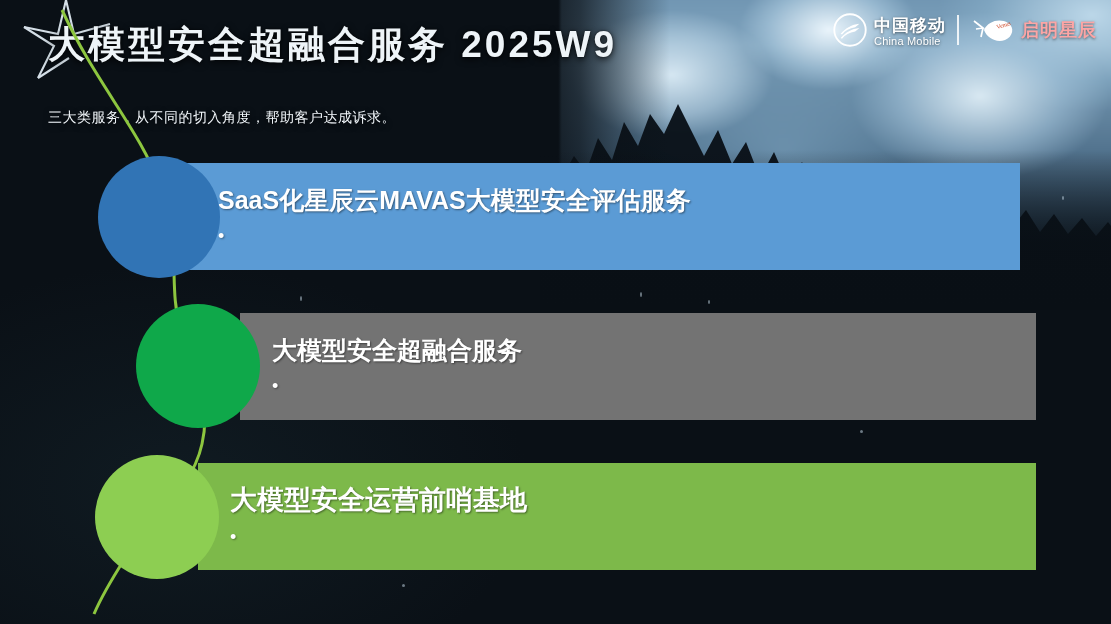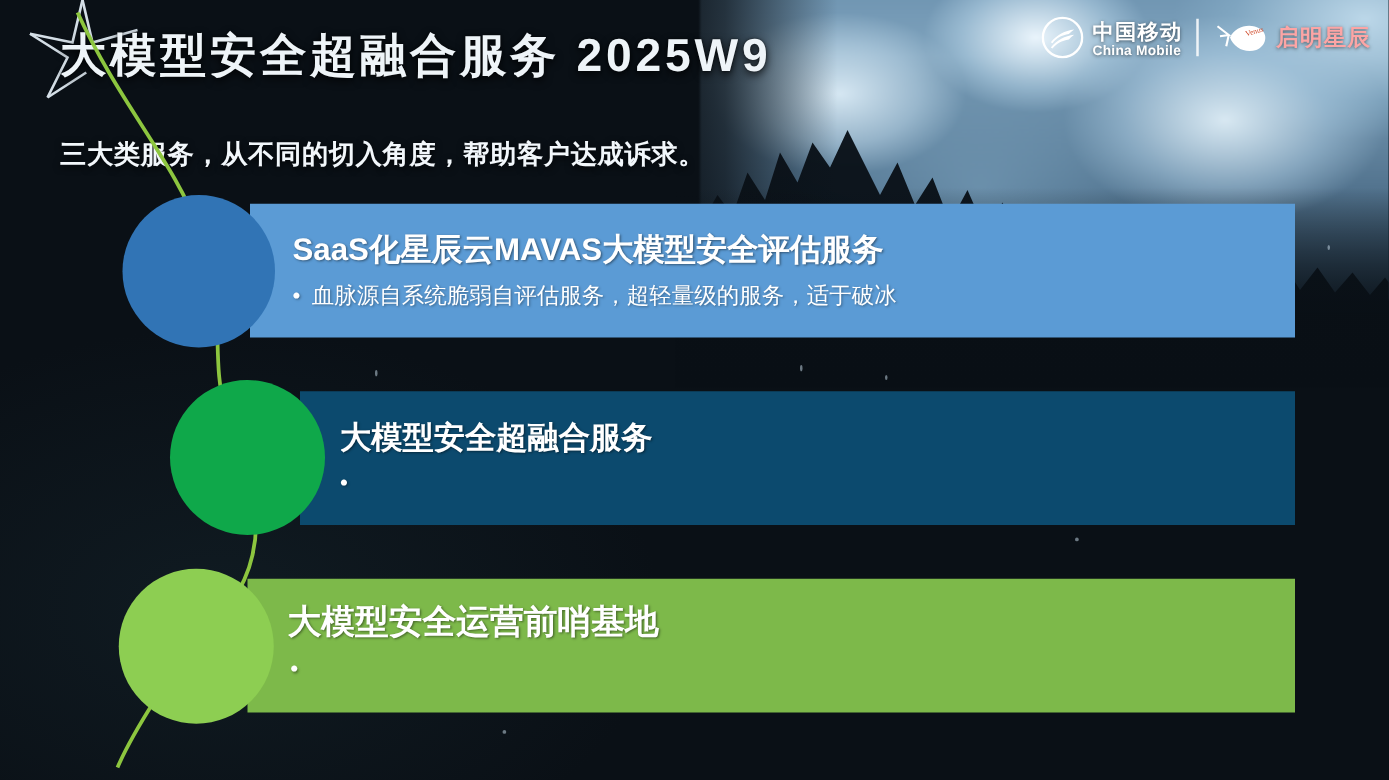--- a/index.html
+++ b/index.html
@@ -55,35 +55,35 @@
   
   .slide-title{
     position:absolute;left:48px;top:20px;
     font-size:37px;font-weight:700;letter-spacing:3px;
     color:#eef4f8;
     text-shadow:0 2px 7px rgba(0,0,0,.85), 0 0 2px rgba(0,0,0,.6);
     white-space:nowrap;
   }
   .slide-subtitle{
     position:absolute;left:48px;top:109px;
-    font-size:21px;font-weight:700;letter-spacing:.5px;
+    font-size:14px;font-weight:400;letter-spacing:.5px;
     color:#f2f7fb;
     text-shadow:0 2px 6px rgba(0,0,0,.9);
     white-space:nowrap;
   }
 
   
   .logo-bar{position:absolute;right:14px;top:10px;height:40px;display:flex;align-items:center;gap:11px;}
   .logo-cm{display:flex;align-items:flex-end;gap:7px;}
   .logo-cm .mark{width:34px;height:34px;flex:0 0 auto;}
   .logo-cm .mark svg{display:block;width:100%;height:100%;}
   .logo-cm .txt{display:flex;flex-direction:column;line-height:1;color:#ffffff;
     text-shadow:0 1px 3px rgba(0,0,0,.55);}
   .logo-cm .txt .cn{font-size:17px;font-weight:700;letter-spacing:1px;}
-  .logo-cm .txt .en{font-size:11px;font-weight:700;letter-spacing:.2px;margin-top:2px;}
+  .logo-cm .txt .en{font-size:11px;font-weight:400;letter-spacing:.2px;margin-top:2px;}
   .logo-sep{width:2px;height:30px;background:rgba(255,255,255,.85);}
   .logo-vt{display:flex;align-items:center;gap:5px;}
   .logo-vt .mark{width:46px;height:30px;flex:0 0 auto;}
   .logo-vt .mark svg{display:block;width:100%;height:100%;}
   .logo-vt .txt{font-size:18px;font-weight:700;letter-spacing:1px;color:#fca5a5;
     text-shadow:0 1px 3px rgba(0,0,0,.55);}
 
   
   .connector{position:absolute;left:0;top:0;width:1111px;height:624px;pointer-events:none;}
   .connector svg{display:block;width:100%;height:100%;}
@@ -106,33 +106,33 @@
   }
   .item-bullet{
     display:flex;align-items:flex-start;gap:9px;
     font-size:18px;color:#ffffff;line-height:1.25;
     text-shadow:1px 1px 2px rgba(0,0,0,.35);
     white-space:nowrap;margin-top:10px;
   }
   .item-bullet .dot{font-size:18px;line-height:1.25;}
 
   
-  #item-1 .bar{left:200px;top:163px;width:836px;background:#5b9bd5;}
+  #item-1 .bar{left:184px;top:163px;width:836px;background:#5b9bd5;}
   #item-1 .circle{left:98px;top:156px;width:122px;height:122px;background:#3174b5;}
   #item-1 .txtwrap{padding-left:34px;}
 
   
-  #item-2 .bar{left:240px;top:313px;width:796px;background:#0c4a6e;}
+  #item-2 .bar{left:240px;top:313px;width:796px;background:#737373;}
   #item-2 .circle{left:136px;top:304px;width:124px;height:124px;background:#0fa84a;}
   #item-2 .txtwrap{padding-left:32px;}
 
   
   #item-3 .bar{left:198px;top:463px;width:838px;background:#7db94a;}
   #item-3 .circle{left:95px;top:455px;width:124px;height:124px;background:#8dce52;}
-  #item-3 .txtwrap{padding-left:32px;font-family:Liberation Mono, monospace;}
+  #item-3 .txtwrap{padding-left:32px;}
 
   #item-3 .item-title{font-size:27px;}
 </style>
 </head>
 <body>
 
 <div class="slide">
 
   <div class="bg-base"></div>
   <div class="bg-sky"></div>
@@ -219,21 +219,20 @@
                C110,582 100,600 94,614" fill="none" stroke="#8dc63f" stroke-width="3"></path>
     </svg>
   </div>
 
   <div class="item" id="item-1">
     <div class="bar">
       <div class="txtwrap">
         <div class="item-title">SaaS化星辰云MAVAS大模型安全评估服务</div>
         <div class="item-bullet">
           <span class="dot">•</span>
-          <span>血脉源自系统脆弱自评估服务，超轻量级的服务，适于破冰</span>
         </div>
       </div>
     </div>
     <div class="circle"></div>
   </div>
 
   <div class="item" id="item-2">
     <div class="bar">
       <div class="txtwrap">
         <div class="item-title">大模型安全超融合服务</div>

